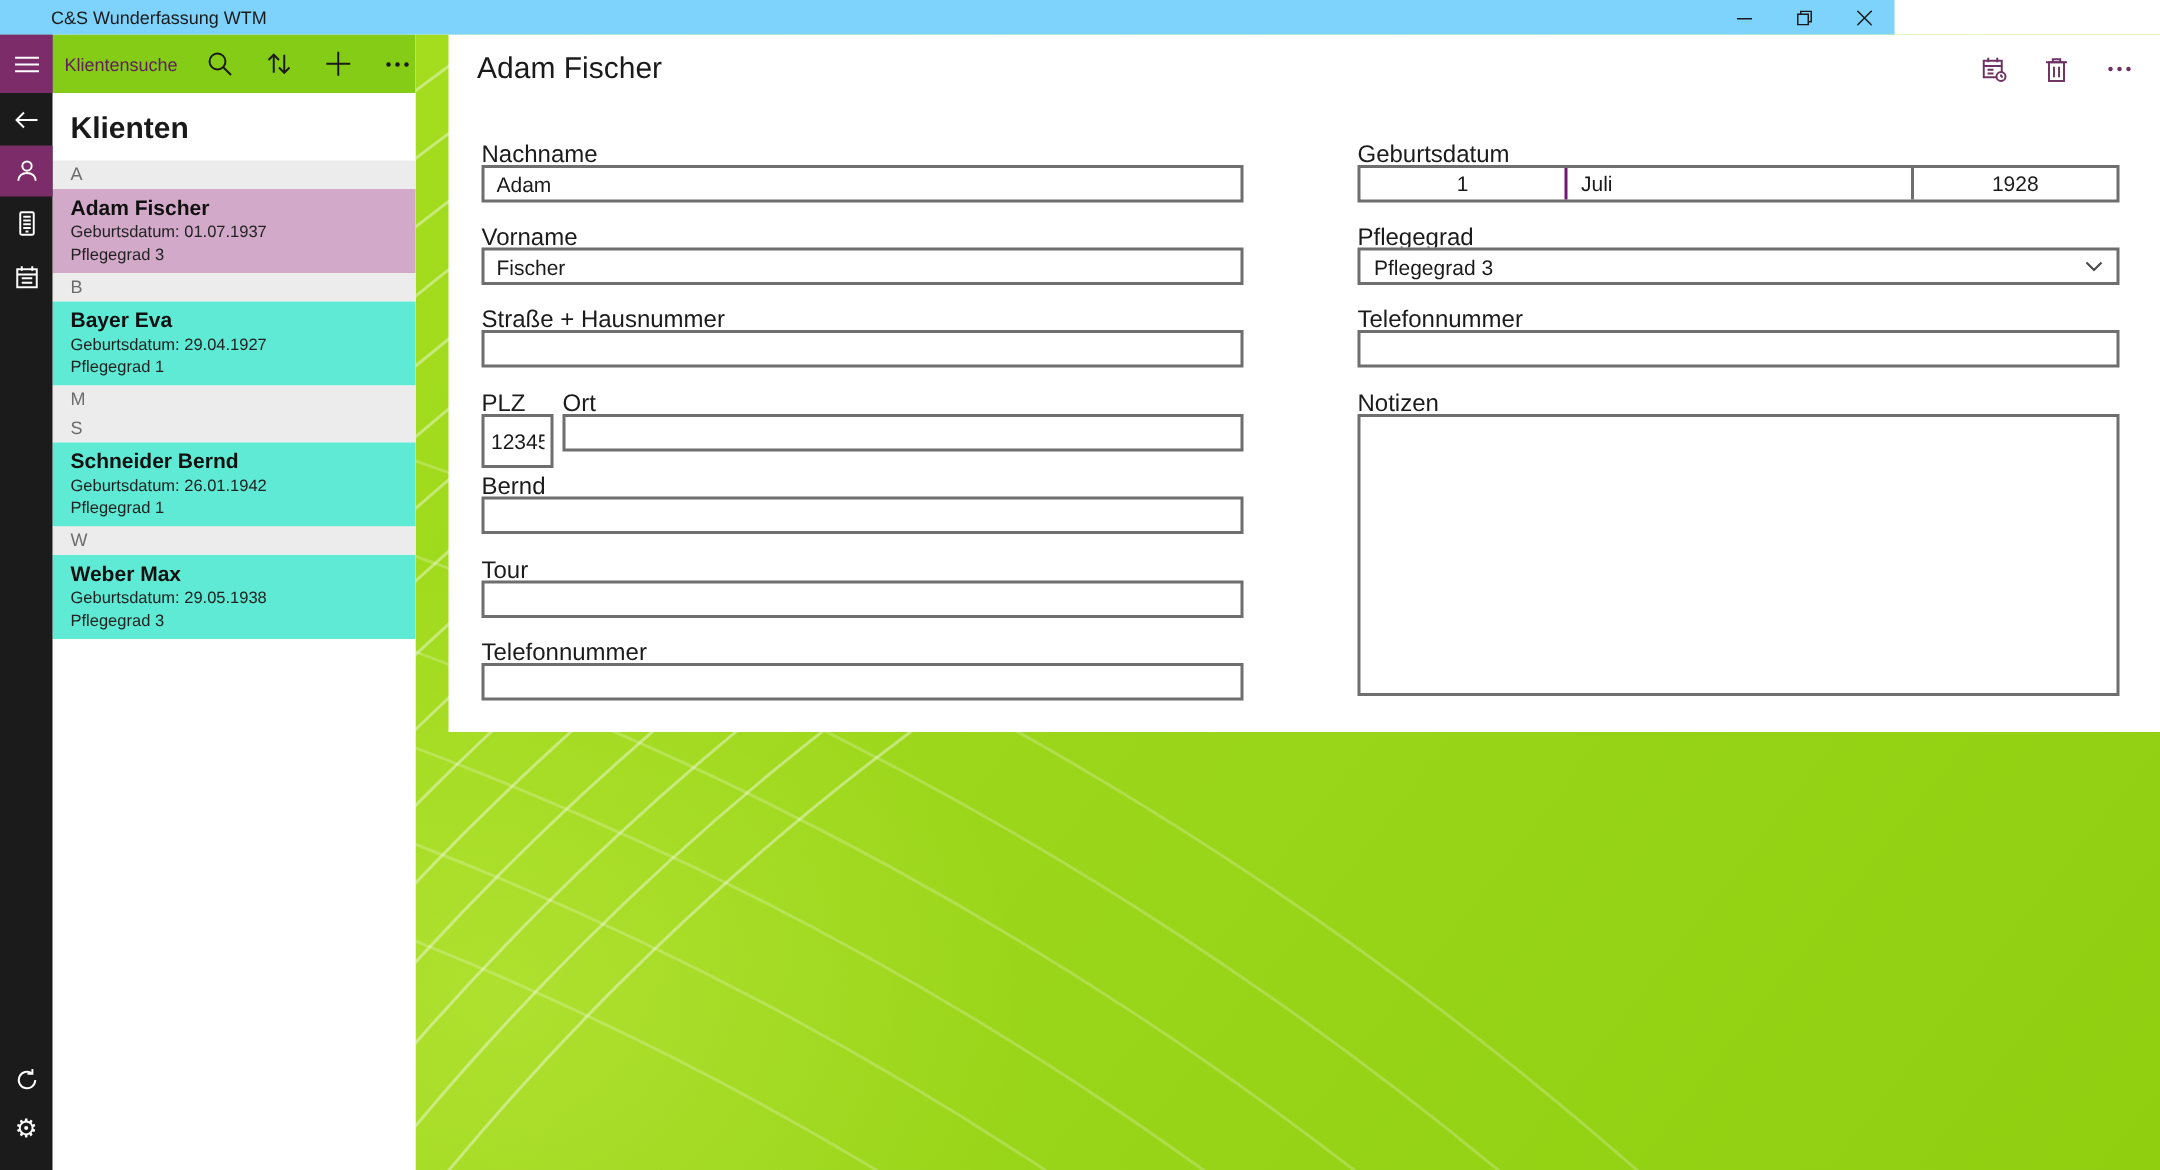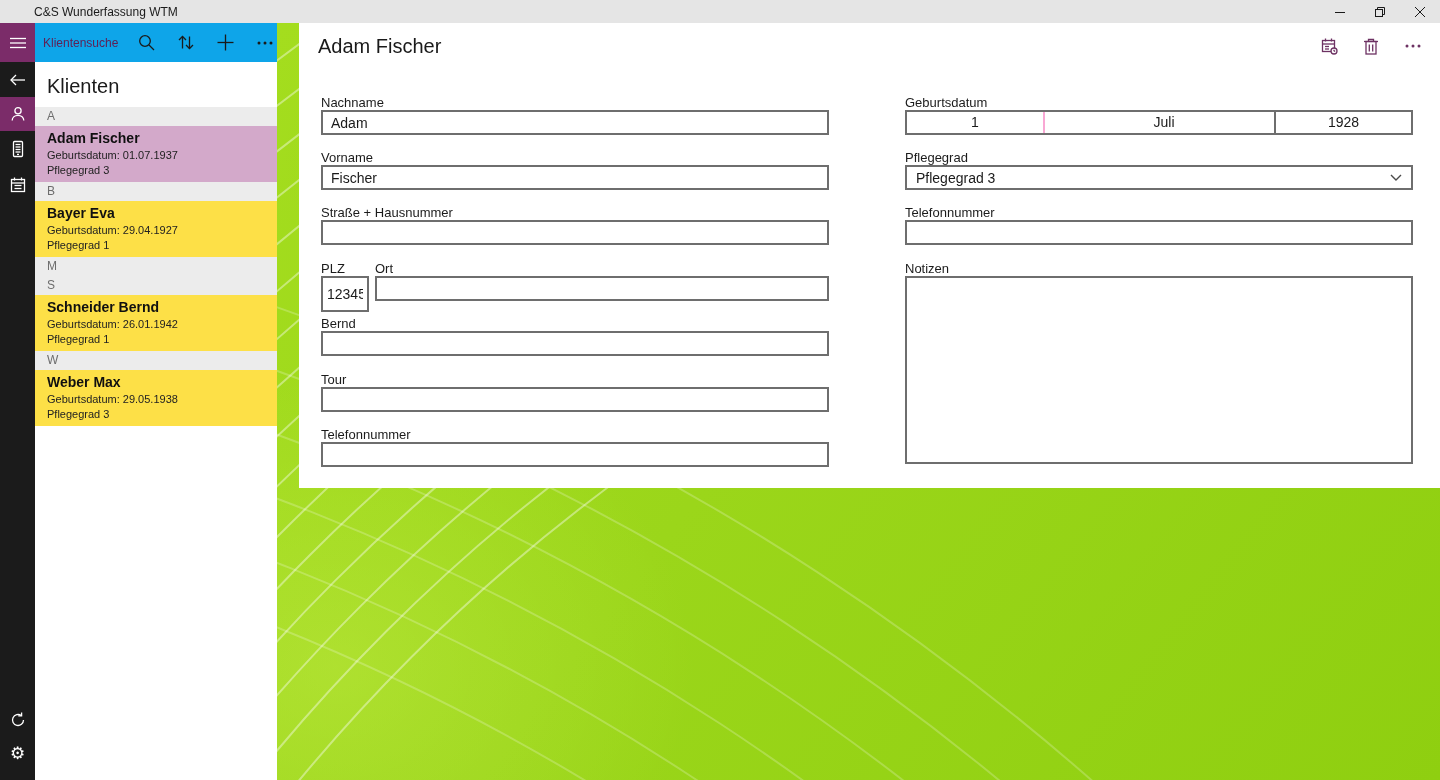--- a/index.html
+++ b/index.html
@@ -1,40 +1,40 @@
 <!DOCTYPE html>
 <html><head>
 <meta charset="utf-8">
 <style>
   * { margin:0; padding:0; box-sizing:border-box; }
   html,body { width:1440px; height:780px; overflow:hidden; }
   body { font-family:"Liberation Sans","DejaVu Sans",sans-serif; background:#fff; position:relative; color:#1a1a1a; }
 
   
-  .titlebar { position:absolute; left:0; top:0; width:1440px; height:23px; background:#e5e5e5; display:flex; align-items:center; z-index:30; }
+  .titlebar { position:absolute; left:0; top:0; width:1263px; height:23px; background:#7dd3fc; display:flex; align-items:center; z-index:30; }
   .titlebar-text { font-size:12px; color:#1a1a1a; margin-left:34px; flex:1; }
   .win-btn { width:40px; height:23px; display:flex; align-items:center; justify-content:center; }
   .win-btn svg { stroke:#1a1a1a; stroke-width:1; fill:none; }
 
   
   .rail { position:absolute; left:0; top:23px; width:35px; height:757px; background:#1b1b1b; z-index:25; }
   .rail-btn { position:absolute; left:0; width:35px; display:flex; align-items:center; justify-content:center; }
   .rail-btn svg { stroke:#ffffff; fill:none; stroke-width:1.3; }
   .rail-btn.accent { background:#7b2c69; }
   .gear-glyph { color:#fff; font-size:17px; line-height:1; font-family:"DejaVu Sans",sans-serif; }
 
   
   .list-panel { position:absolute; left:35px; top:23px; width:242px; height:757px; background:#ffffff; z-index:20; }
-  .list-toolbar { height:39px; background:#0ea5e9; display:flex; align-items:center;gap:16px; }
+  .list-toolbar { height:39px; background:#84cc16; display:flex; align-items:center;gap:16px; }
   .list-toolbar-title { font-size:12px; color:#5f2156; margin-left:8px; flex:1; }
   .tb-icon { width:38px; height:39px; display:flex; align-items:center; justify-content:center; }
   .tb-icon svg { stroke:#1a1a1a; fill:none; stroke-width:1.3; }
-  .list-title { font-size:20px; font-weight:400; color:#1a1a1a; margin:13px 0 9px 12px; }
+  .list-title { font-size:20px; font-weight:700; color:#1a1a1a; margin:13px 0 9px 12px; }
   .group-header { height:19px; line-height:19px; background:#ececec; color:#6d6d6d; font-size:12px; padding-left:12px; }
-  .client { padding:4px 12px 6px 12px; background:#fde047; cursor:default; }
+  .client { padding:4px 12px 6px 12px; background:#5eead4; cursor:default; }
   .client.selected { background:#d3a9ca; }
   .client-name { font-size:14px; font-weight:700; line-height:17px; color:#101010; }
   .client-meta { font-size:11px; line-height:12.5px; margin-top:2px; color:#222; }
 
   
   .green { position:absolute; left:277px; top:23px; width:1163px; height:757px; z-index:5;
     background:
       radial-gradient(ellipse 700px 420px at 42% 18%, rgba(60,120,0,0.10), transparent 70%),
       radial-gradient(ellipse 600px 500px at 5% 85%, rgba(235,255,120,0.22), transparent 60%),
       linear-gradient(128deg,#a4dd1e 0%, #9bd61a 45%, #8fcf10 100%);
@@ -45,30 +45,30 @@
   .form-panel { position:absolute; left:299px; top:23px; width:1141px; height:465px; background:#ffffff; z-index:10; }
   .form-header { position:absolute; left:0; top:0; right:0; height:46px; display:flex; align-items:center; }
   .form-title { font-size:20px; font-weight:400; color:#1a1a1a; margin-left:19px; flex:1; }
   .fh-icon { width:42px; height:40px; display:flex; align-items:center; justify-content:center; }
   .fh-icon svg { stroke:#6d3263; fill:none; stroke-width:1.3; }
 
   .col { position:absolute; top:72px; width:508px; }
   .col-left { left:22px; }
   .col-right { left:606px; }
   .fg { position:absolute; left:0; width:100%; }
-  .fg-label { font-size:13px; color:#1b1b1b; display:block; }
+  .fg-label { font-size:16px; color:#1b1b1b; display:block; }
   .tb { position:absolute; top:15px; left:0; width:100%; height:25px; border:2px solid #6e6e6e; background:#fff;
         font-family:"Liberation Sans","DejaVu Sans",sans-serif; font-size:14px; color:#1a1a1a; padding:0 8px; outline:none; }
   textarea.tb { resize:none; padding-top:3px; }
 
   
   .datepicker { position:absolute; top:15px; left:0; width:100%; height:25px; border:2px solid #6e6e6e; display:flex; background:#fff; }
   .dp-seg { height:21px; line-height:21px; font-size:14px; color:#1a1a1a; }
   .dp-day { width:136px; text-align:center; }
-  .dp-month { flex:1; border-left:2px solid #f9a8d4; border-right:2px solid #6e6e6e; padding-left:9px;text-align:center; }
+  .dp-month { flex:1; border-left:2px solid #701a75; border-right:2px solid #6e6e6e; padding-left:9px; }
   .dp-year { width:135px; text-align:center; }
 
   
   .combo { position:absolute; top:15px; left:0; width:100%; height:25px; border:2px solid #6e6e6e; background:#fff; display:flex; align-items:center; }
   .combo-value { font-size:14px; color:#1a1a1a; padding-left:9px; flex:1; }
   .combo svg { stroke:#4a4a4a; fill:none; stroke-width:1.4; margin-right:9px; }
 </style>
 </head>
 <body>
 

